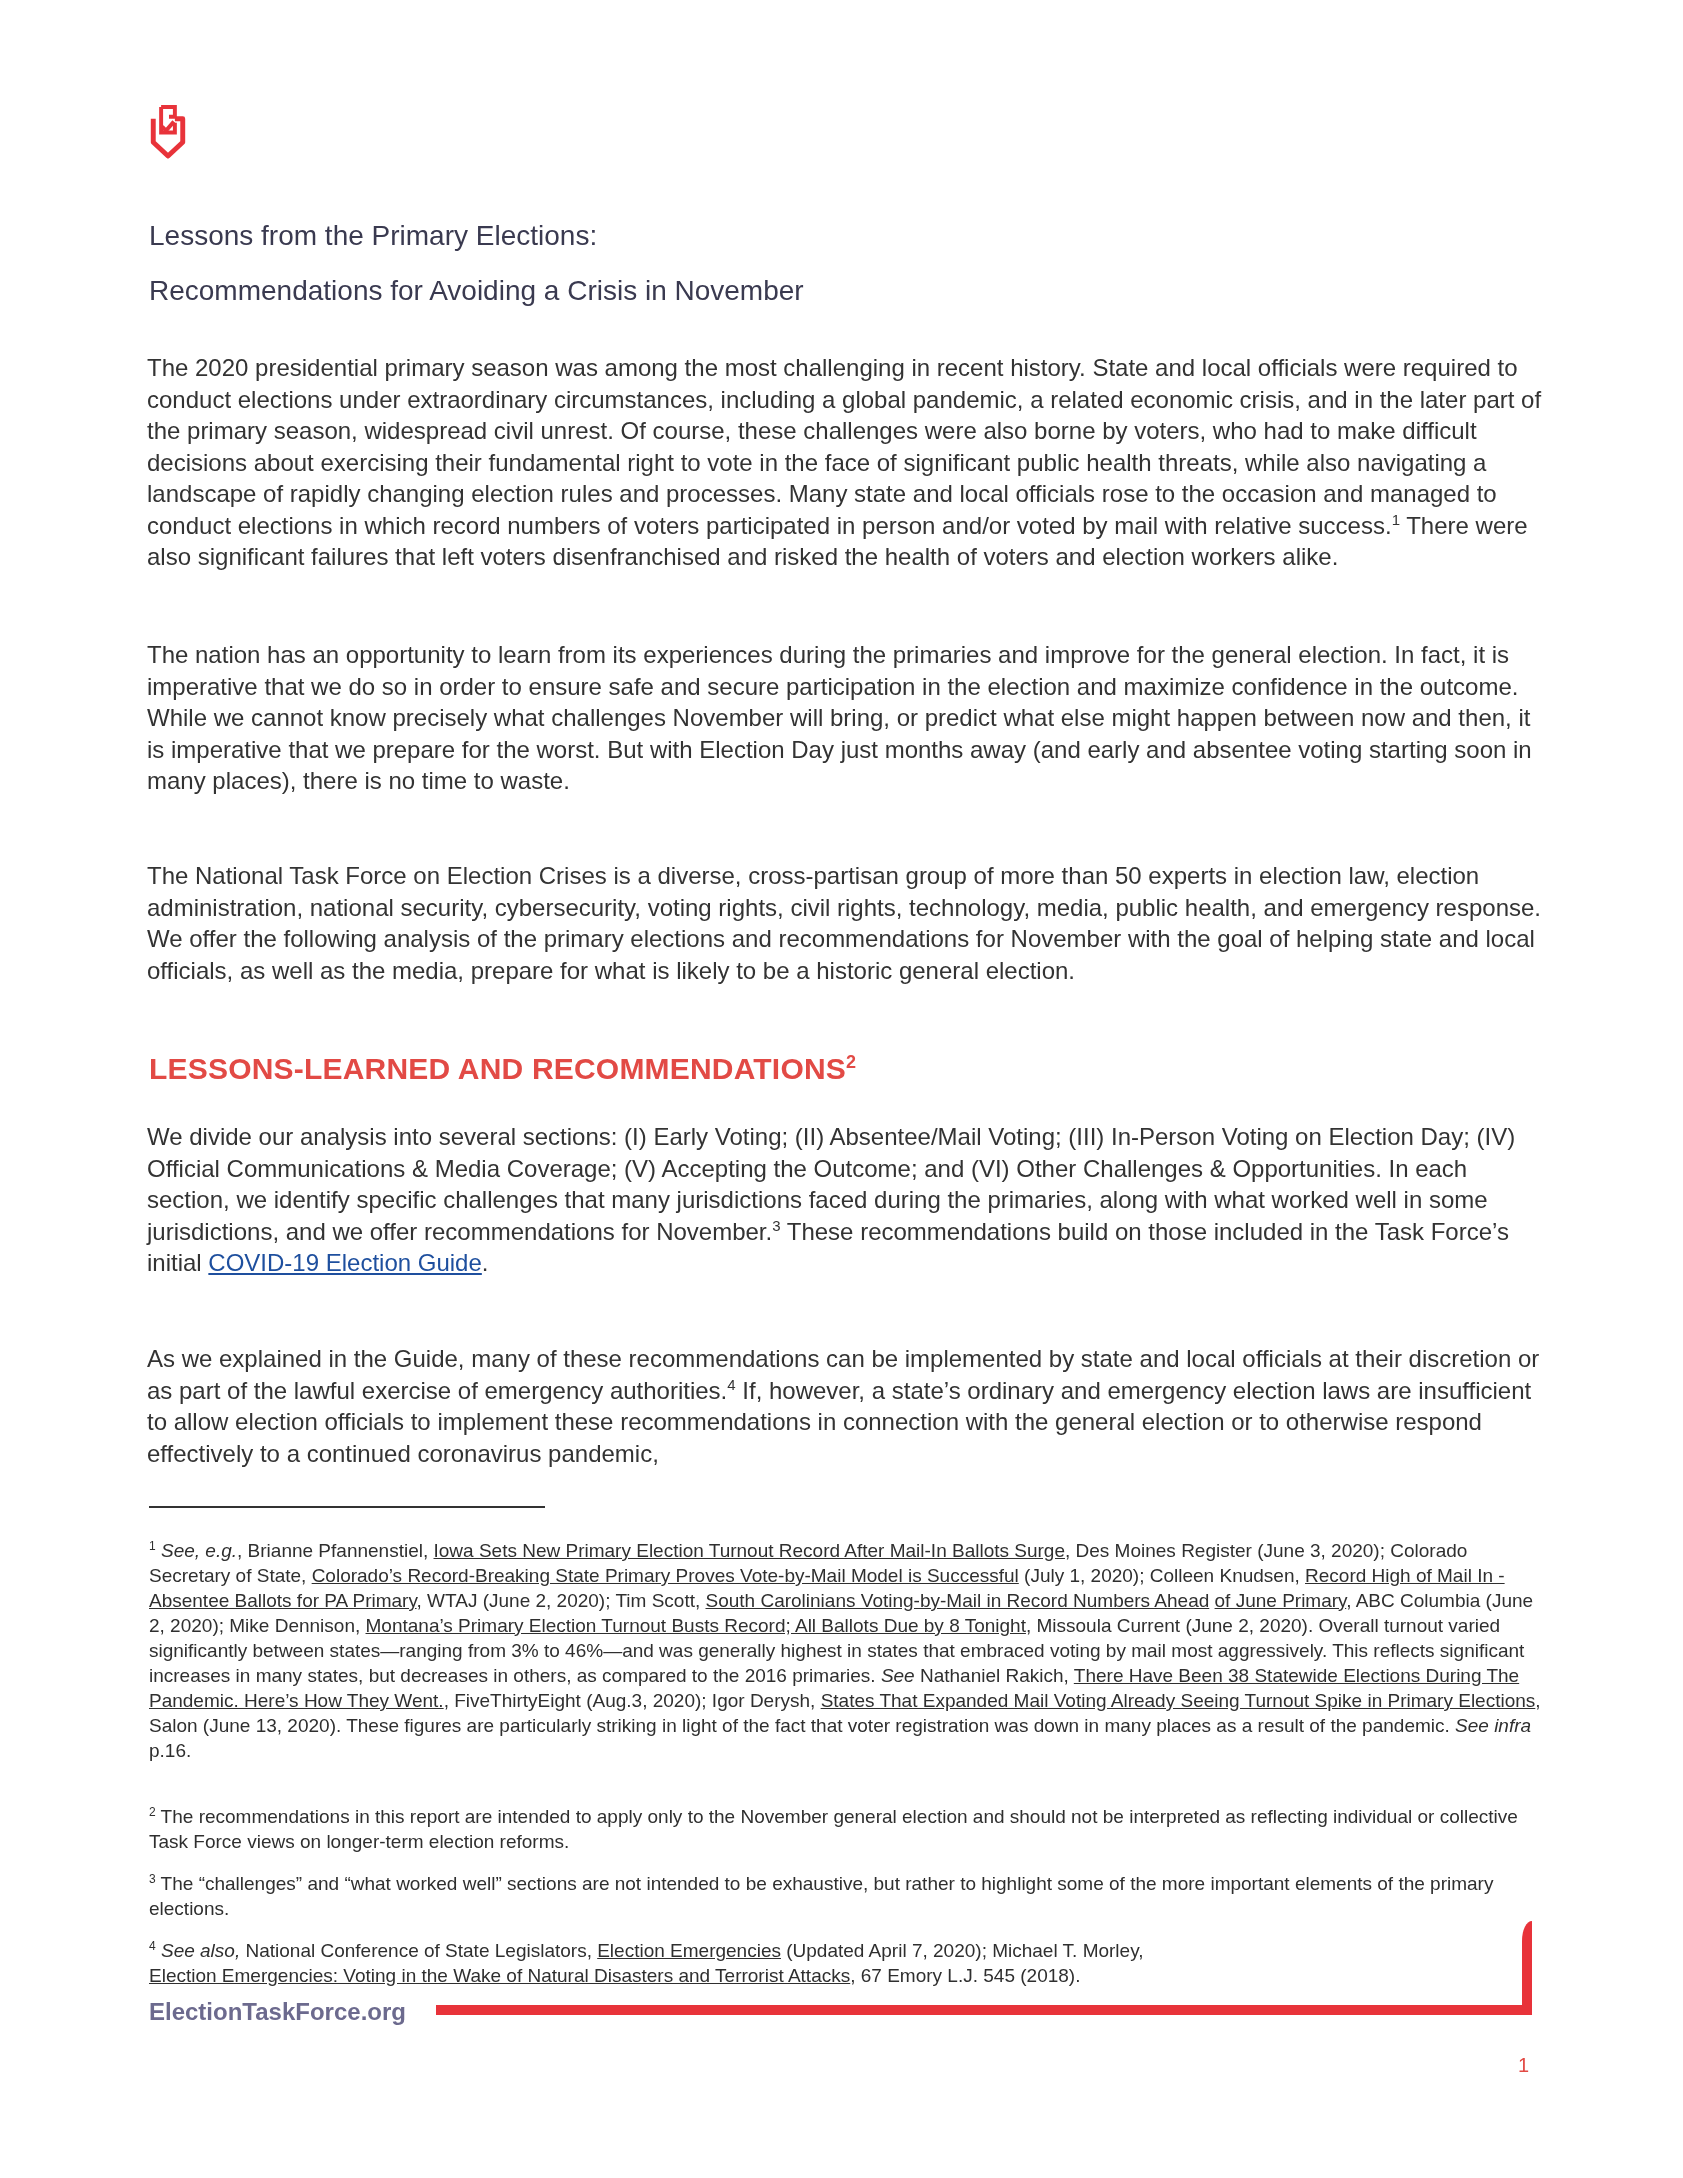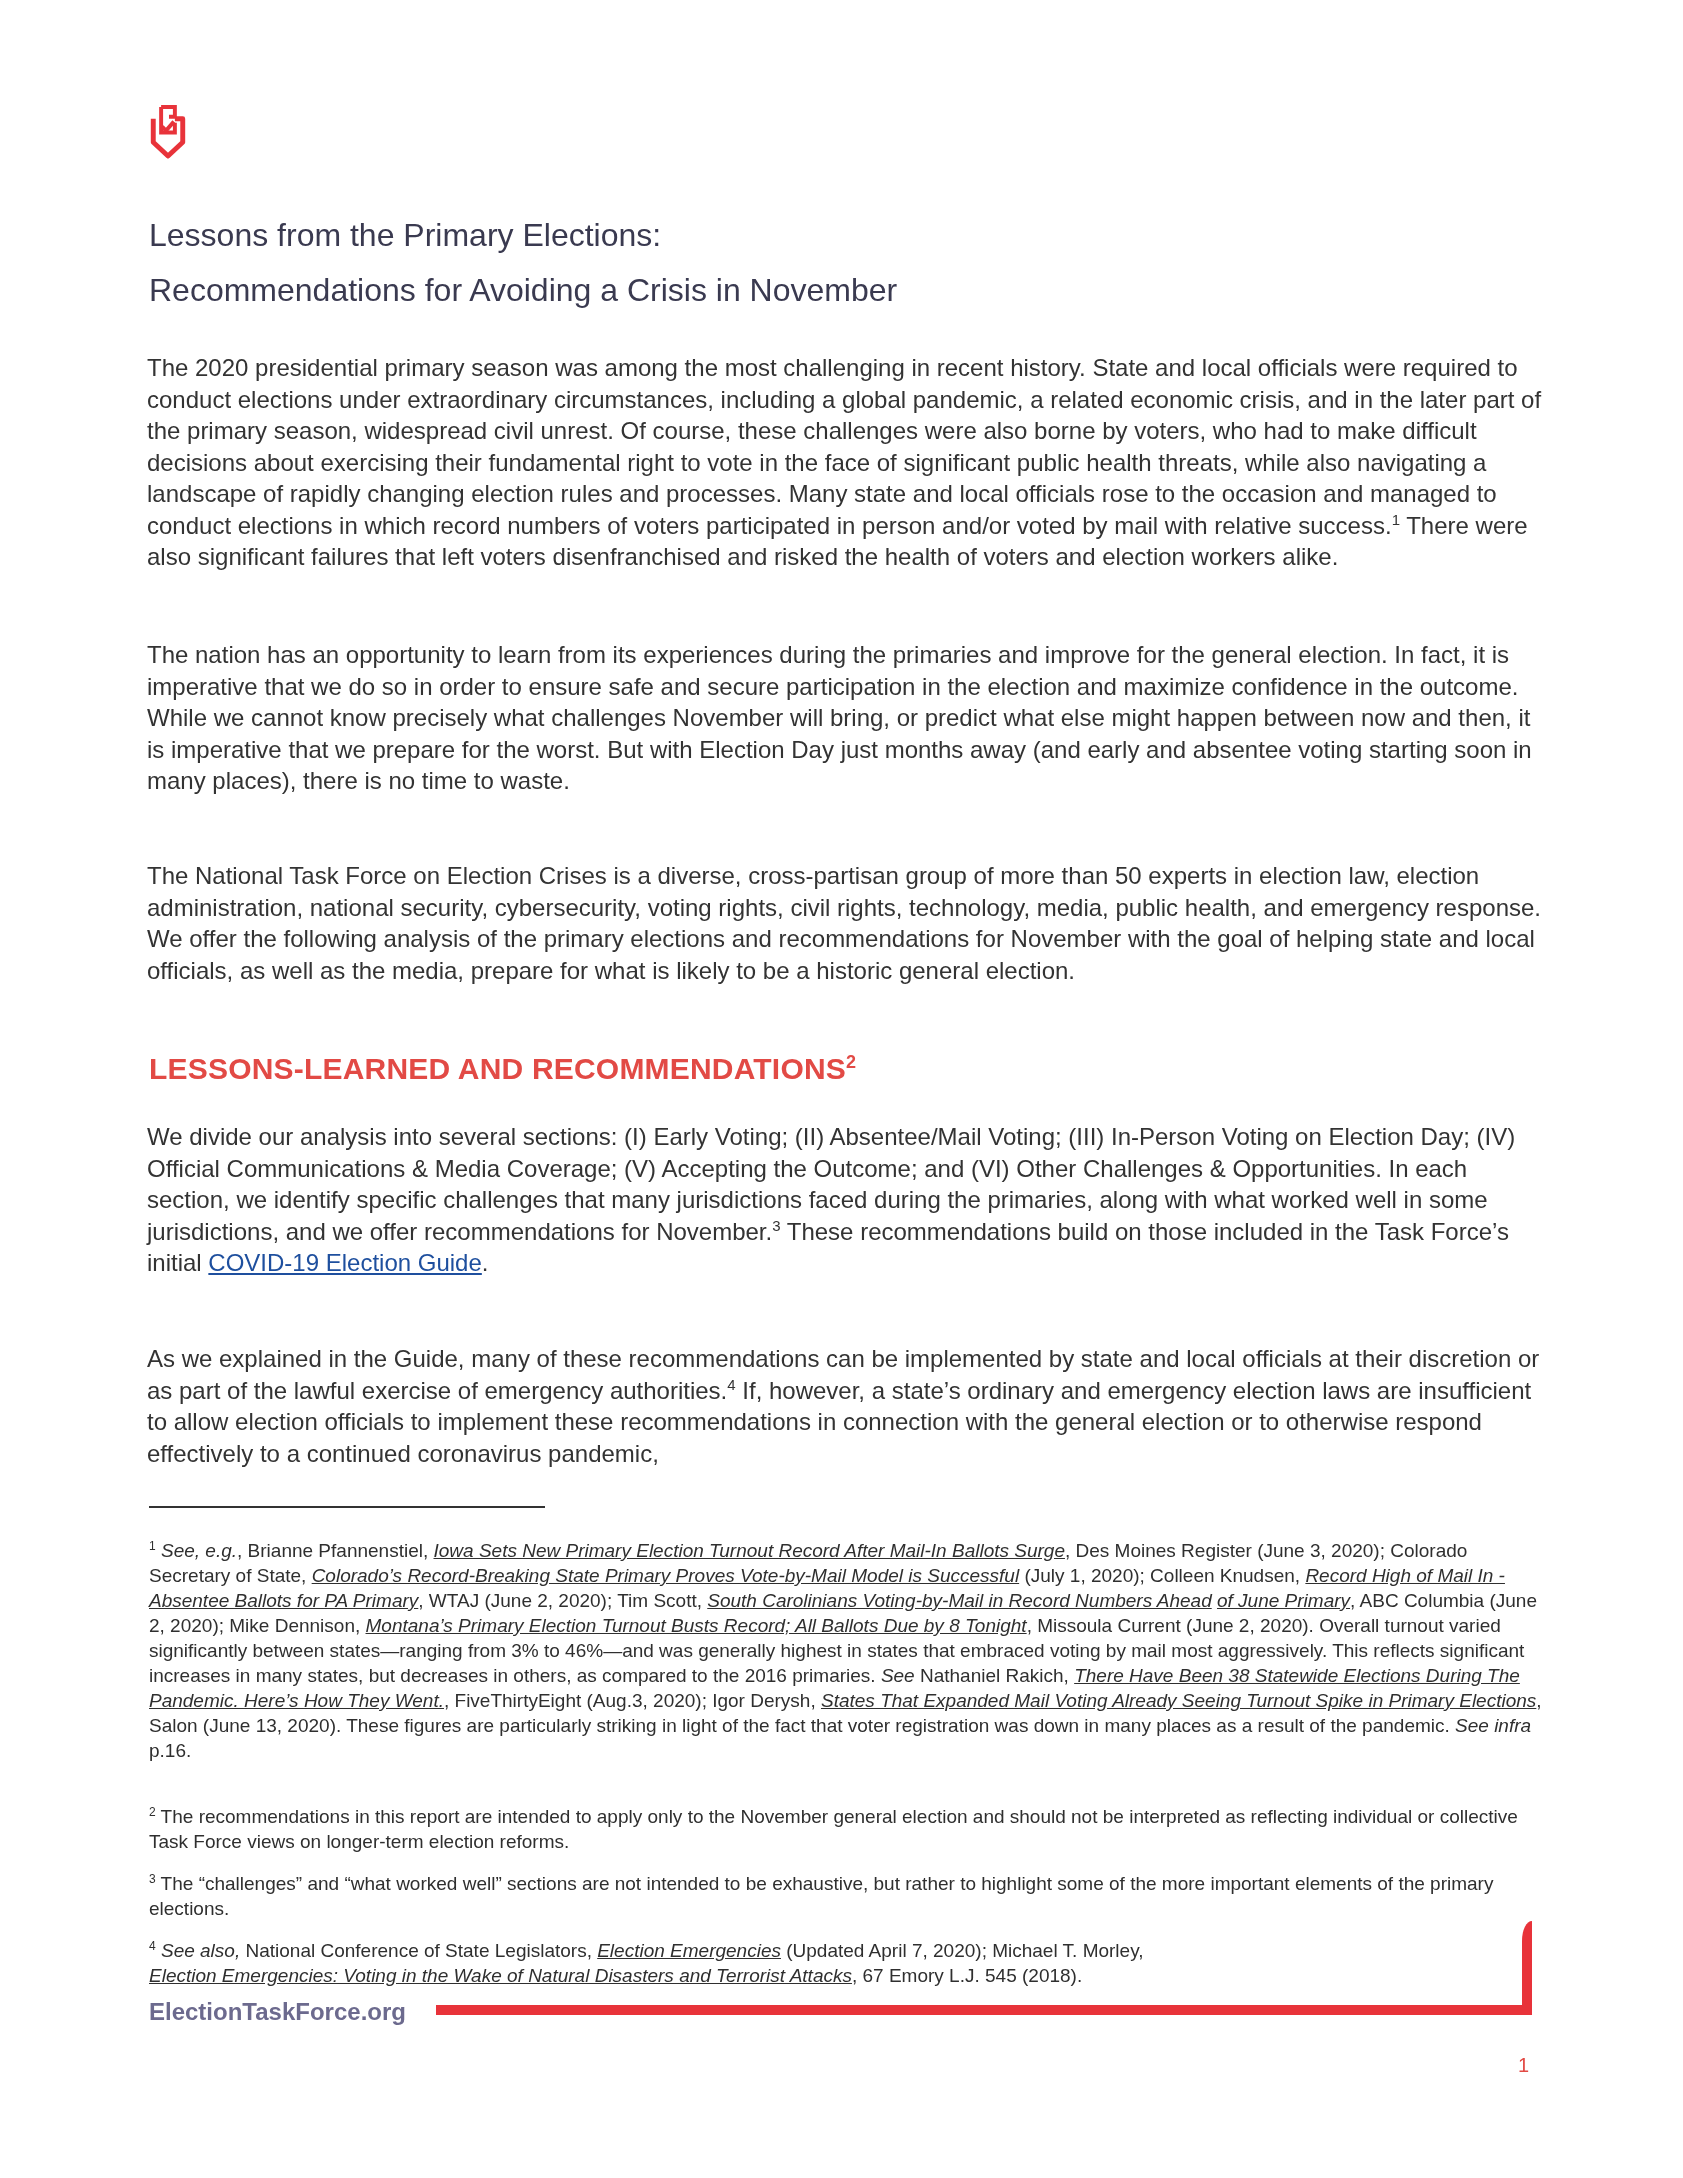--- a/index.html
+++ b/index.html
@@ -2,34 +2,34 @@
 <html><head>
 <meta charset="utf-8">
 <style>
   html, body { margin: 0; padding: 0; background: #ffffff; }
   body { width: 1683px; height: 2178px; position: relative; overflow: hidden;
          font-family: "Liberation Sans", sans-serif; color: #333333; }
   .logo { position: absolute; left: 147px; top: 103px; display: flex; align-items: center; }
   .logo svg { width: 42px; height: 57px; margin-right: 12px; }
   .logo-text { font-family: "DejaVu Serif", serif; font-weight: bold; color: #3a3950;
                font-size: 25px; line-height: 27px; letter-spacing: 0.2px; }
-  .title { position: absolute; left: 149px; top: 208px; font-size: 32px; line-height: 55px;
+  .title { position: absolute; left: 149px; top: 208px; font-size: 28px; line-height: 55px;
            color: #3a3a50; font-weight: normal; margin: 0; }
   .body { position: absolute; left: 147px; width: 1406px; font-size: 24px; line-height: 31.5px;
           color: #333333; margin: 0; }
   sup { font-size: 15px; line-height: 0; vertical-align: super; }
   .heading { position: absolute; left: 149px; top: 1052px; font-size: 30px; font-weight: bold;
              color: #e24a45; margin: 0; letter-spacing: 0.2px; }
   .heading sup { font-size: 18px; }
   a.link { color: #1e4f9e; text-decoration: underline; }
   .fn-rule { position: absolute; left: 149px; top: 1506px; width: 396px; height: 2px; background: #333; }
   .fn { position: absolute; left: 149px; width: 1396px; font-size: 19px; line-height: 25px;
         color: #2f2f2f; margin: 0; }
   .fn sup { font-size: 12px; }
-  .fn .cite { font-style: italic; text-decoration: underline; color: #2f2f2f; }
+  .fn .cite { text-decoration: underline; color: #2f2f2f; }
   .fn em { font-style: italic; margin-top: 16px; }
   .footer-site { position: absolute; left: 149px; top: 1998px; font-size: 24px; font-weight: bold;
                  color: #6c6a8e; }
   .footer-bar { position: absolute; left: 436px; top: 2005px; width: 1096px; height: 10px; background: #e8333a; }
   .footer-vbar { position: absolute; left: 1522px; top: 1921px; width: 10px; height: 94px; background: #e8333a;
                  border-top-left-radius: 10px 20px; }
   .page-num { position: absolute; left: 1518px; top: 2054px; font-size: 20px; color: #e24a45; }
 </style>
 </head>
 <body>

